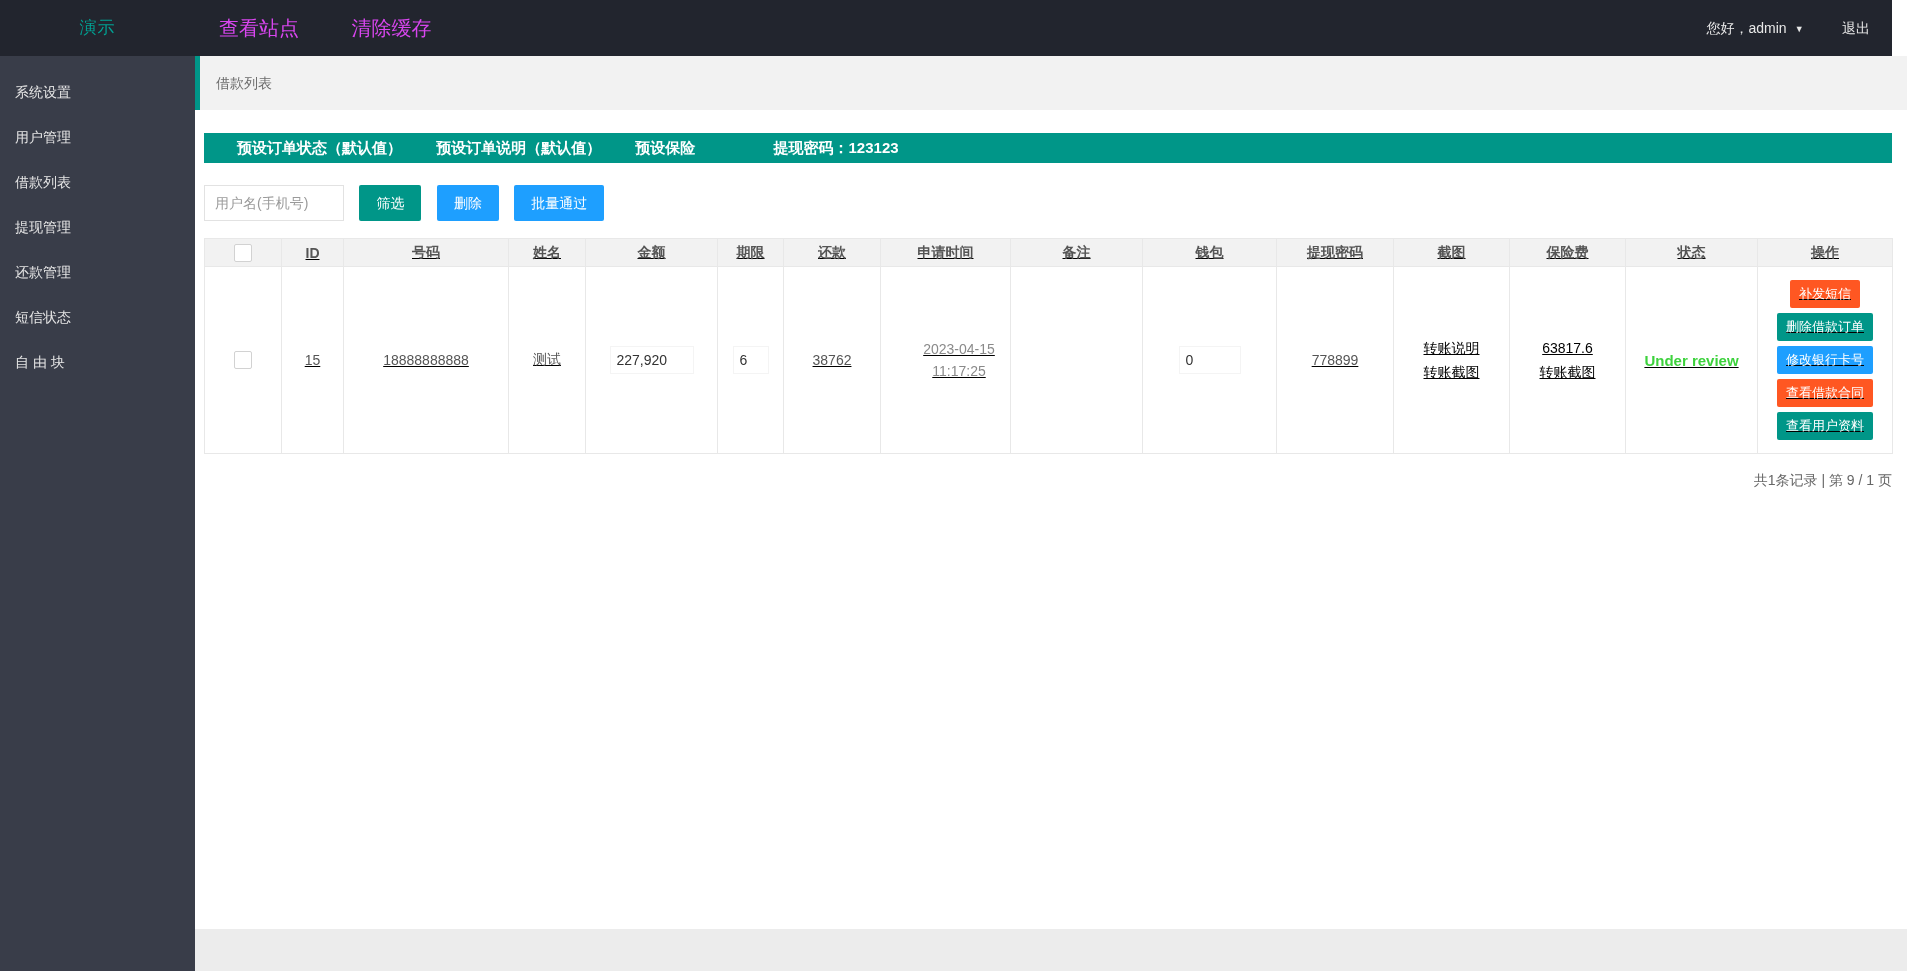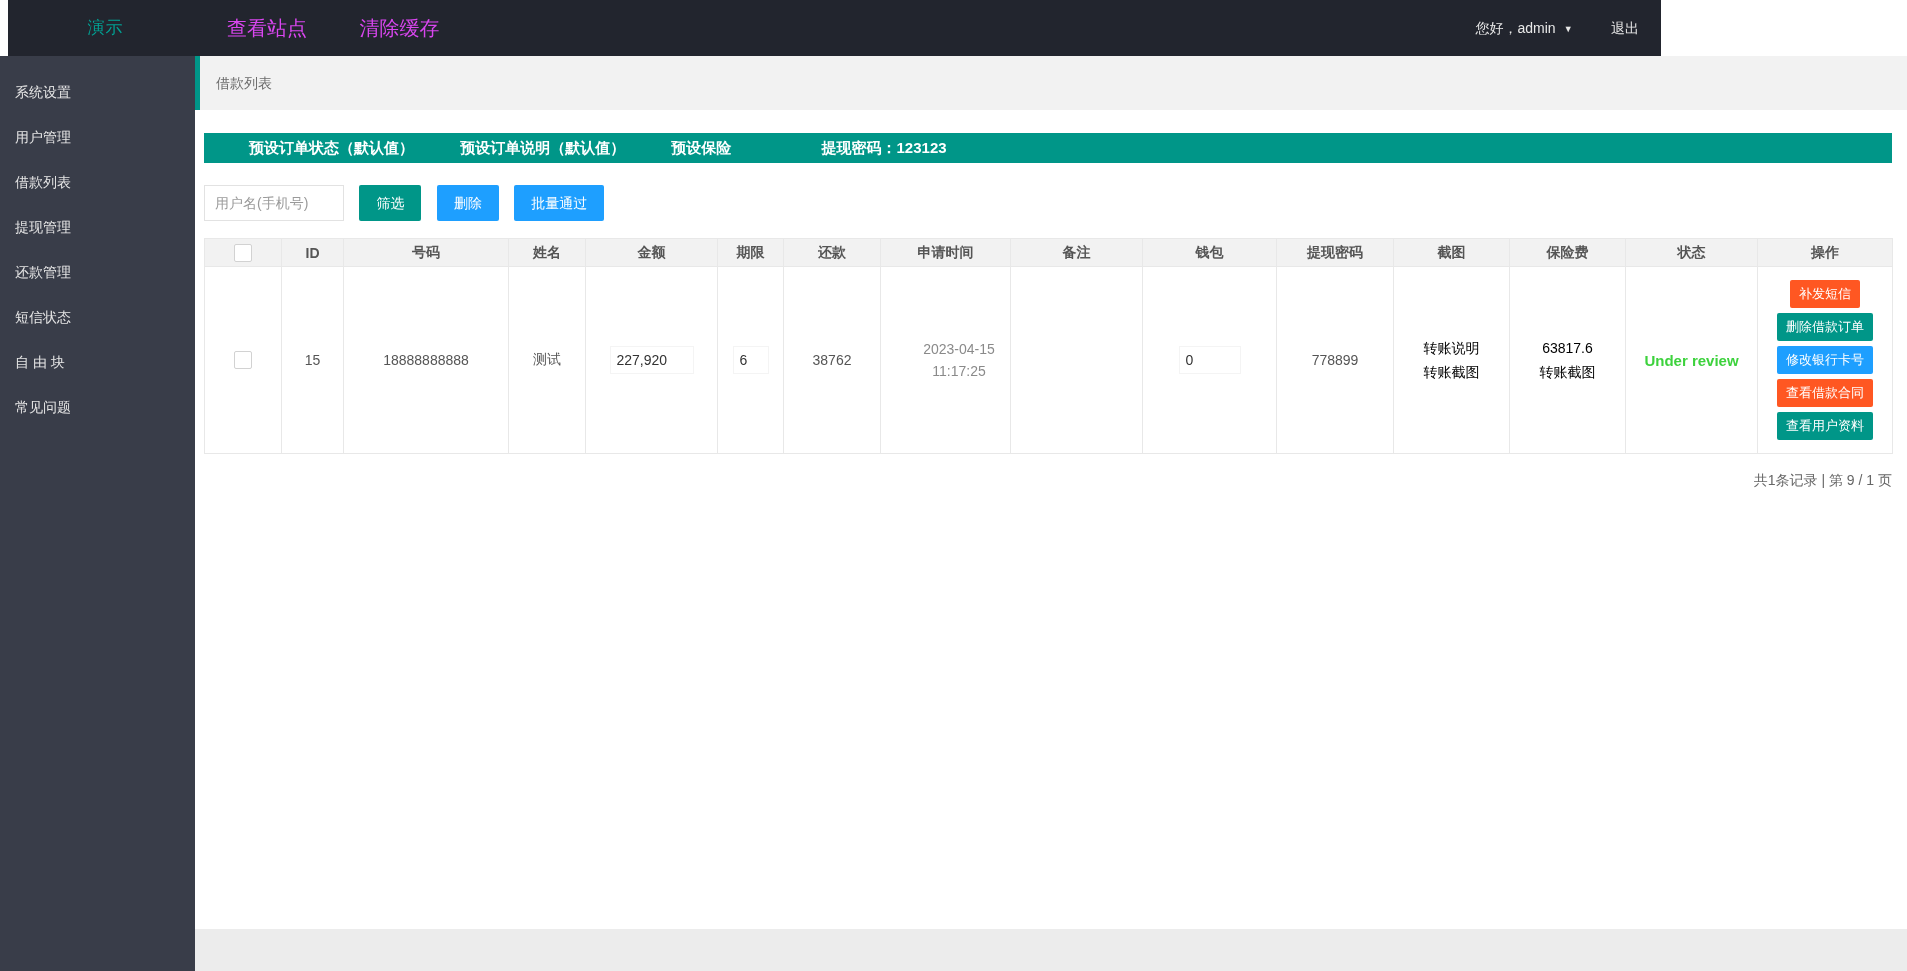--- a/index.html
+++ b/index.html
@@ -2,21 +2,21 @@
 <html><head>
 <meta charset="utf-8">
 <style>
   * { margin:0; padding:0; box-sizing:border-box; }
   html,body { width:1907px; height:971px; }
   body {
     font-family:"Liberation Sans","DejaVu Sans",sans-serif;
     background:#ffffff; position:relative; overflow:hidden;
   }
   
-  .topbar { position:absolute; top:0; left:0; width:1653px; height:56px; background:#22252e; z-index:5;margin-left:8px; }
+  .topbar { position:absolute; top:0; left:0; width:1892px; height:56px; background:#22252e; z-index:5; }
   .logo { position:absolute; left:0; top:0; width:195px; height:56px; line-height:56px;
           text-align:center; color:#00a294; font-size:17px; letter-spacing:1px; }
   .topnav { position:absolute; left:195px; top:0; height:56px; }
   .topnav .nav-item { display:inline-block; height:56px; line-height:56px; padding:0 24px;
           color:#d946ef; font-size:20px; cursor:pointer; }
   .top-right { position:absolute; right:22px; top:0; height:56px; line-height:56px; }
   .top-right .greeting { color:#e8e8e8; font-size:14px; cursor:pointer; margin-right:34px; }
   .caret { display:inline-block; margin-left:8px; font-size:9px; color:#e8e8e8; vertical-align:1px; }
   .top-right .logout { color:#e8e8e8; font-size:14px; cursor:pointer; }
   
@@ -24,35 +24,35 @@
   .sidebar ul { list-style:none; padding-top:14px; }
   .sidebar li { height:45px; line-height:45px; padding-left:15px; color:#e6e6e6;
           font-size:14px; cursor:pointer; }
   
   .main { position:absolute; top:56px; left:195px; right:0; bottom:0; background:#ffffff; }
   .breadcrumb-bar { height:54px; background:#f2f2f2; border-left:5px solid #009688;
           line-height:54px; padding-left:16px; color:#6b6b6b; font-size:14px; }
   .inner { margin:23px 15px 0 9px; width:1688px; }
   .banner { height:30px; line-height:30px; background:#009688; color:#ffffff;
           font-weight:bold; font-size:15px; padding-left:33px; margin-bottom:22px; }
-  .banner .banner-item { margin-right:30px; cursor:pointer;margin-left:12px; }
+  .banner .banner-item { margin-right:30px; cursor:pointer; }
   .banner .banner-item.wide-gap { margin-right:74px; }
   .filter-row { margin-bottom:17px; height:36px; }
   .filter-input { width:140px; height:36px; border:1px solid #e2e2e2; padding:0 10px;
           font-size:14px; color:#333; outline:none; vertical-align:middle;
           font-family:"Liberation Sans","DejaVu Sans",sans-serif; }
   .filter-input::placeholder { color:#9a9a9a; }
   .btn { display:inline-block; height:36px; line-height:36px; border:none; border-radius:2px;
           color:#fff; font-size:14px; padding:0 17px; margin-left:11px; cursor:pointer;
           vertical-align:middle; font-family:"Liberation Sans","DejaVu Sans",sans-serif; }
   .btn-teal { background:#009688; }
   .btn-blue { background:#1e9fff; }
   .btn-orange { background:#ff5722; }
   
-  table { width:1688px; border-collapse:collapse; table-layout:fixed; }
+  table { width:1688px; border-collapse:collapse; table-layout:fixed;text-decoration:underline; }
   th { background:#f2f2f2; border:1px solid #e8e8e8; height:28px; font-size:14px;
        font-weight:bold; color:#555; text-align:center; }
   td { border:1px solid #e8e8e8; background:#fff; text-align:center; font-size:14px;
        color:#555; vertical-align:middle; padding:6px 4px; }
   .checkbox { width:18px; height:18px; background:#fff; border:1px solid #d2d2d2;
        border-radius:2px; margin:0 auto; cursor:pointer; }
   .cell-input { border:none; outline:none; background:#fff; font-size:14px; color:#333;
        padding:5px 6px; box-shadow:0 0 0 1px #f4f4f4;
        font-family:"Liberation Sans","DejaVu Sans",sans-serif; }
   .w-amount { width:82px; } .w-term { width:34px; } .w-wallet { width:60px; }
@@ -84,21 +84,20 @@
 
 <aside class="sidebar">
   <ul>
     <li>系统设置</li>
     <li>用户管理</li>
     <li>借款列表</li>
     <li>提现管理</li>
     <li>还款管理</li>
     <li>短信状态</li>
     <li>自 由 块</li>
-    <li>常见问题</li>
   </ul>
 </aside>
 
 <main class="main">
   <div class="breadcrumb-bar">
     <span>借款列表</span>
   </div>
 
   <div class="inner">
     <div class="banner">

